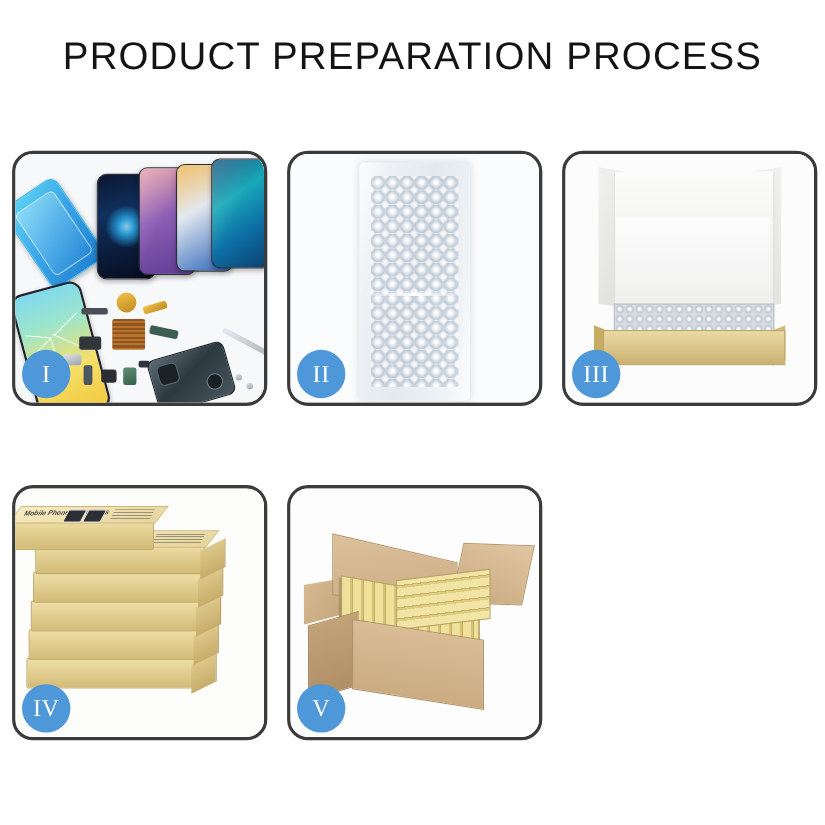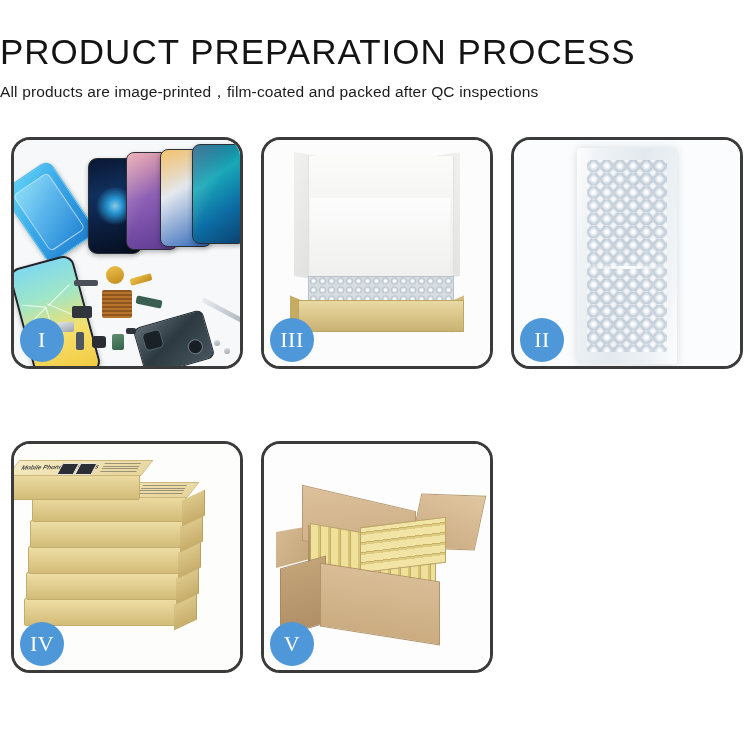--- a/index.html
+++ b/index.html
@@ -11,20 +11,21 @@
     width: 750px;
     height: 750px;
     overflow: hidden;
     font-family: "Liberation Sans", sans-serif;
     position: relative;
   }
 
   
   .header {
     padding-top: 34px;
+    text-align: center;
   }
   .title {
     font-family: "Liberation Sans", sans-serif;
     font-size: 35px;
     font-weight: 400;
     letter-spacing: 1.0px;
     color: #141414;
     line-height: 1.05;
     white-space: nowrap;
   }
@@ -368,21 +369,20 @@
     position:absolute; width:14px; height:16px;
     background: rgba(150,124,86,.45);
     border-radius:1px;
   }
 </style>
 </head>
 <body>
 
 <div class="header">
   <div class="title">PRODUCT PREPARATION PROCESS</div>
-  <div class="subtitle">All products are image-printed，film-coated and packed after QC inspections</div>
 </div>
 
 <div class="grid">
 
   <div class="panel">
     <div class="scene">
       <div class="p1-bg"></div>
       <div class="phone ph-a"></div>
       <div class="phone ph-b"></div>
       <div class="phone ph-c"></div>
@@ -410,43 +410,43 @@
       <div class="housing"></div>
       <div class="tweezer"></div>
       <div class="part silver round" style="left:200px;top:200px;width:6px;height:6px;"></div>
       <div class="part silver round" style="left:210px;top:208px;width:6px;height:6px;"></div>
     </div>
     <div class="badge">I</div>
   </div>
 
   <div class="panel">
     <div class="scene">
+      <div class="p2-bg"></div>
+      <div class="pouch">
+        <div class="bubbles"></div>
+        <div class="bubbles2"></div>
+        <div class="pouch-seam"></div>
+      </div>
+    </div>
+    <div class="badge">II</div>
+  </div>
+
+  <div class="panel">
+    <div class="scene">
       <div class="p3-bg"></div>
       <div class="b3-lidL"></div>
       <div class="b3-lidR"></div>
       <div class="b3-back"></div>
       <div class="b3-foam"></div>
       <div class="b3-inner"></div>
       <div class="b3-sideL"></div>
       <div class="b3-sideR"></div>
       <div class="b3-front"></div>
     </div>
     <div class="badge">III</div>
-  </div>
-
-  <div class="panel">
-    <div class="scene">
-      <div class="p2-bg"></div>
-      <div class="pouch">
-        <div class="bubbles"></div>
-        <div class="bubbles2"></div>
-        <div class="pouch-seam"></div>
-      </div>
-    </div>
-    <div class="badge">II</div>
   </div>
 
   <div class="panel">
     <div class="scene">
       <div class="p4-bg"></div>
       <div class="stack">
 
         <div class="sbox" style="left:4px;top:130px;">
           <div class="side"></div>
         </div>

